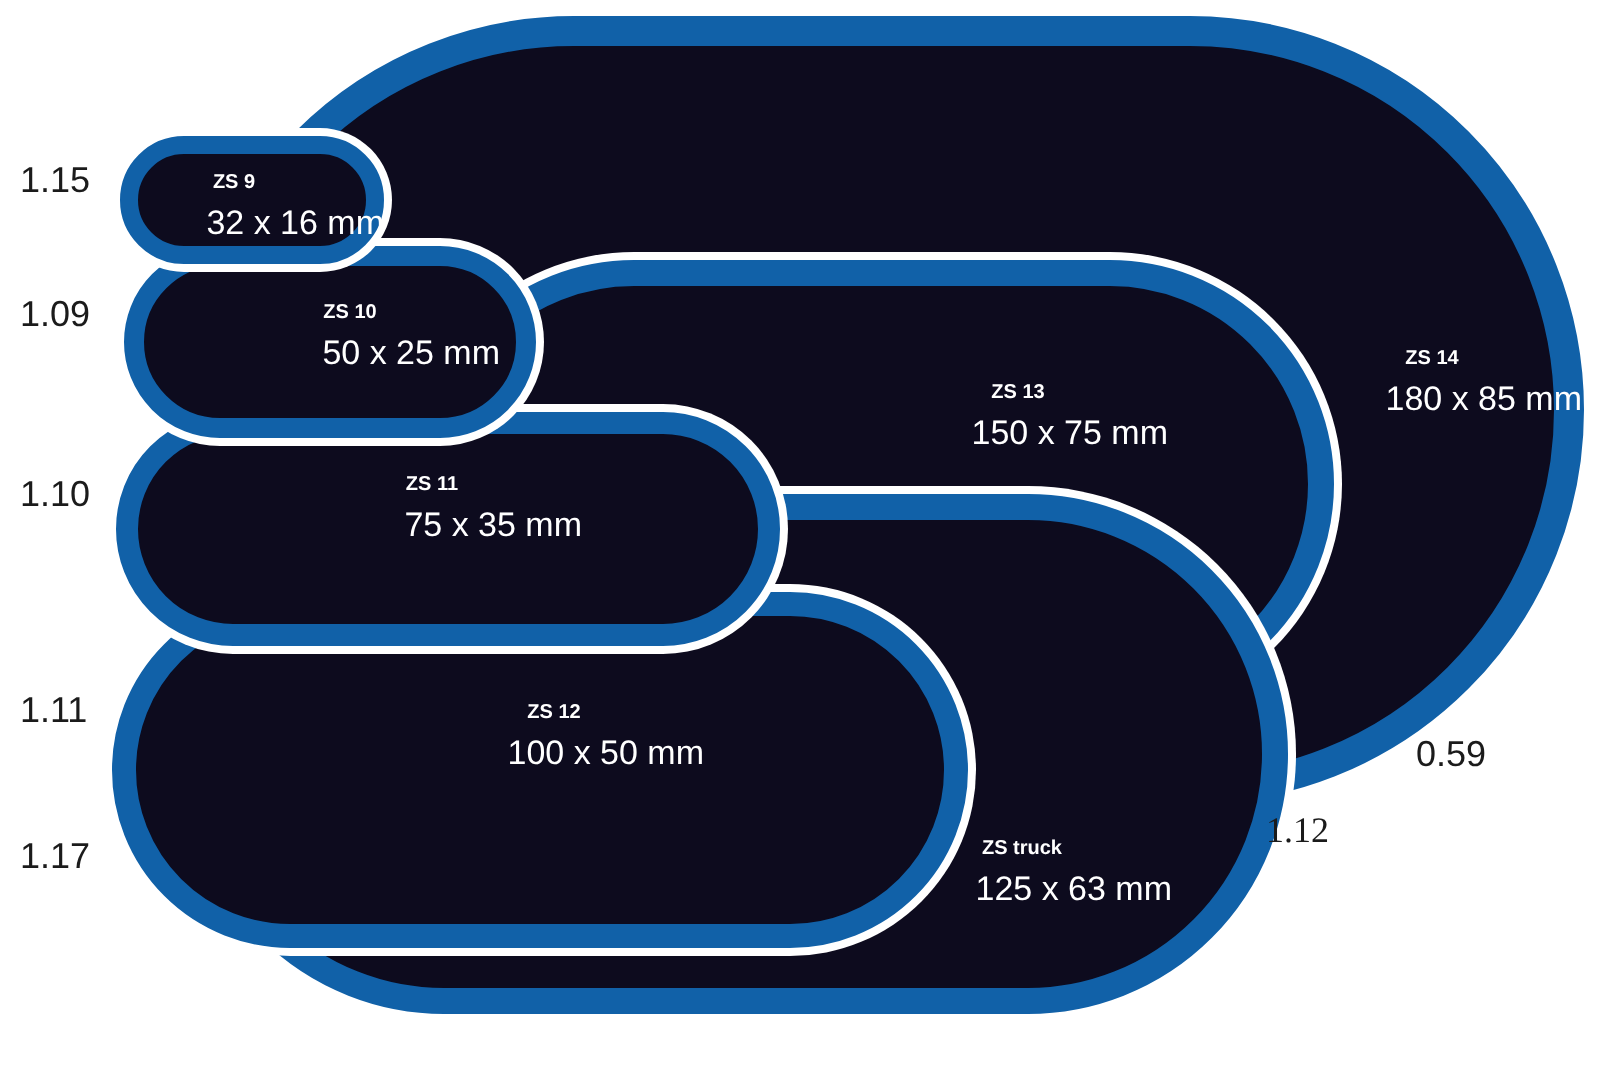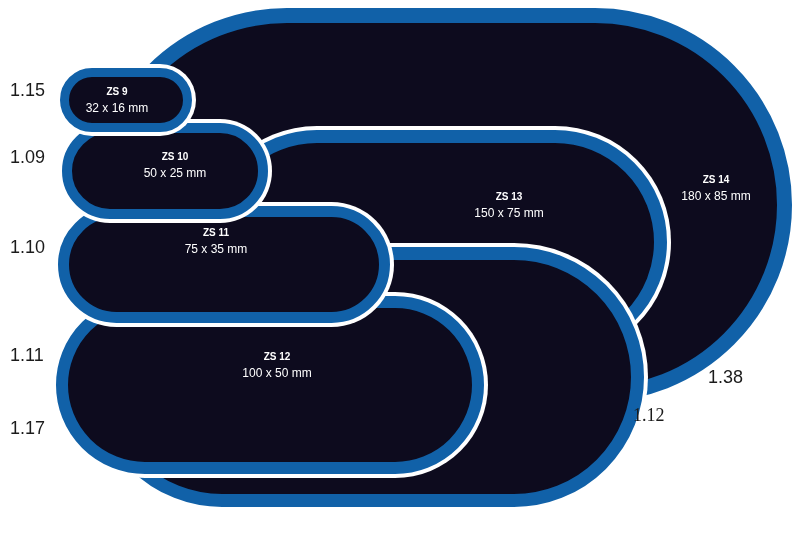--- a/index.html
+++ b/index.html
@@ -35,24 +35,24 @@
   
   .plabel {
     position: absolute;
     width: 150px;
     text-align: center;
     color: #ffffff;
     z-index: 30;
     line-height: 1.5;
   }
   .pname { font-weight: bold; font-size: 10px; }
-  .psize { font-size: 12px; }
+  .psize { font-size: 17px; text-align: right; }
   .zs9-label     { left: 42px;  top: 84px;  }
   .zs10-label    { left: 100px;  top: 149px; }
-  .zs11-label    { left: 141px; top: 225px; }
+  .zs11-label    { left: 141px; top: 235px; }
   .zs12-label    { left: 202px; top: 349px; }
   .zs13-label    { left: 434px; top: 189px; }
   .zs14-label    { left: 641px; top: 172px; }
   .zstruck-label { left: 436px; top: 417px; }
 
   
   .ref {
     position: absolute;
     font-size: 18px;
     color: #1b1b1b;
@@ -96,22 +96,26 @@
     <div class="psize">100 x 50 mm</div>
   </div>
   <div class="plabel zs13-label">
     <div class="pname">ZS 13</div>
     <div class="psize">150 x 75 mm</div>
   </div>
   <div class="plabel zs14-label">
     <div class="pname">ZS 14</div>
     <div class="psize">180 x 85 mm</div>
   </div>
+  <div class="plabel zstruck-label">
+    <div class="pname">ZS truck</div>
+    <div class="psize">125 x 63 mm</div>
+  </div>
 
   <div class="ref ref-115">1.15</div>
   <div class="ref ref-109">1.09</div>
   <div class="ref ref-110">1.10</div>
   <div class="ref ref-111">1.11</div>
   <div class="ref ref-117">1.17</div>
   <div class="ref ref-112">1.12</div>
-  <div class="ref ref-113">1.38</div>
+  <div class="ref ref-113">0.59</div>
 
 </div>
 
 </body></html>

